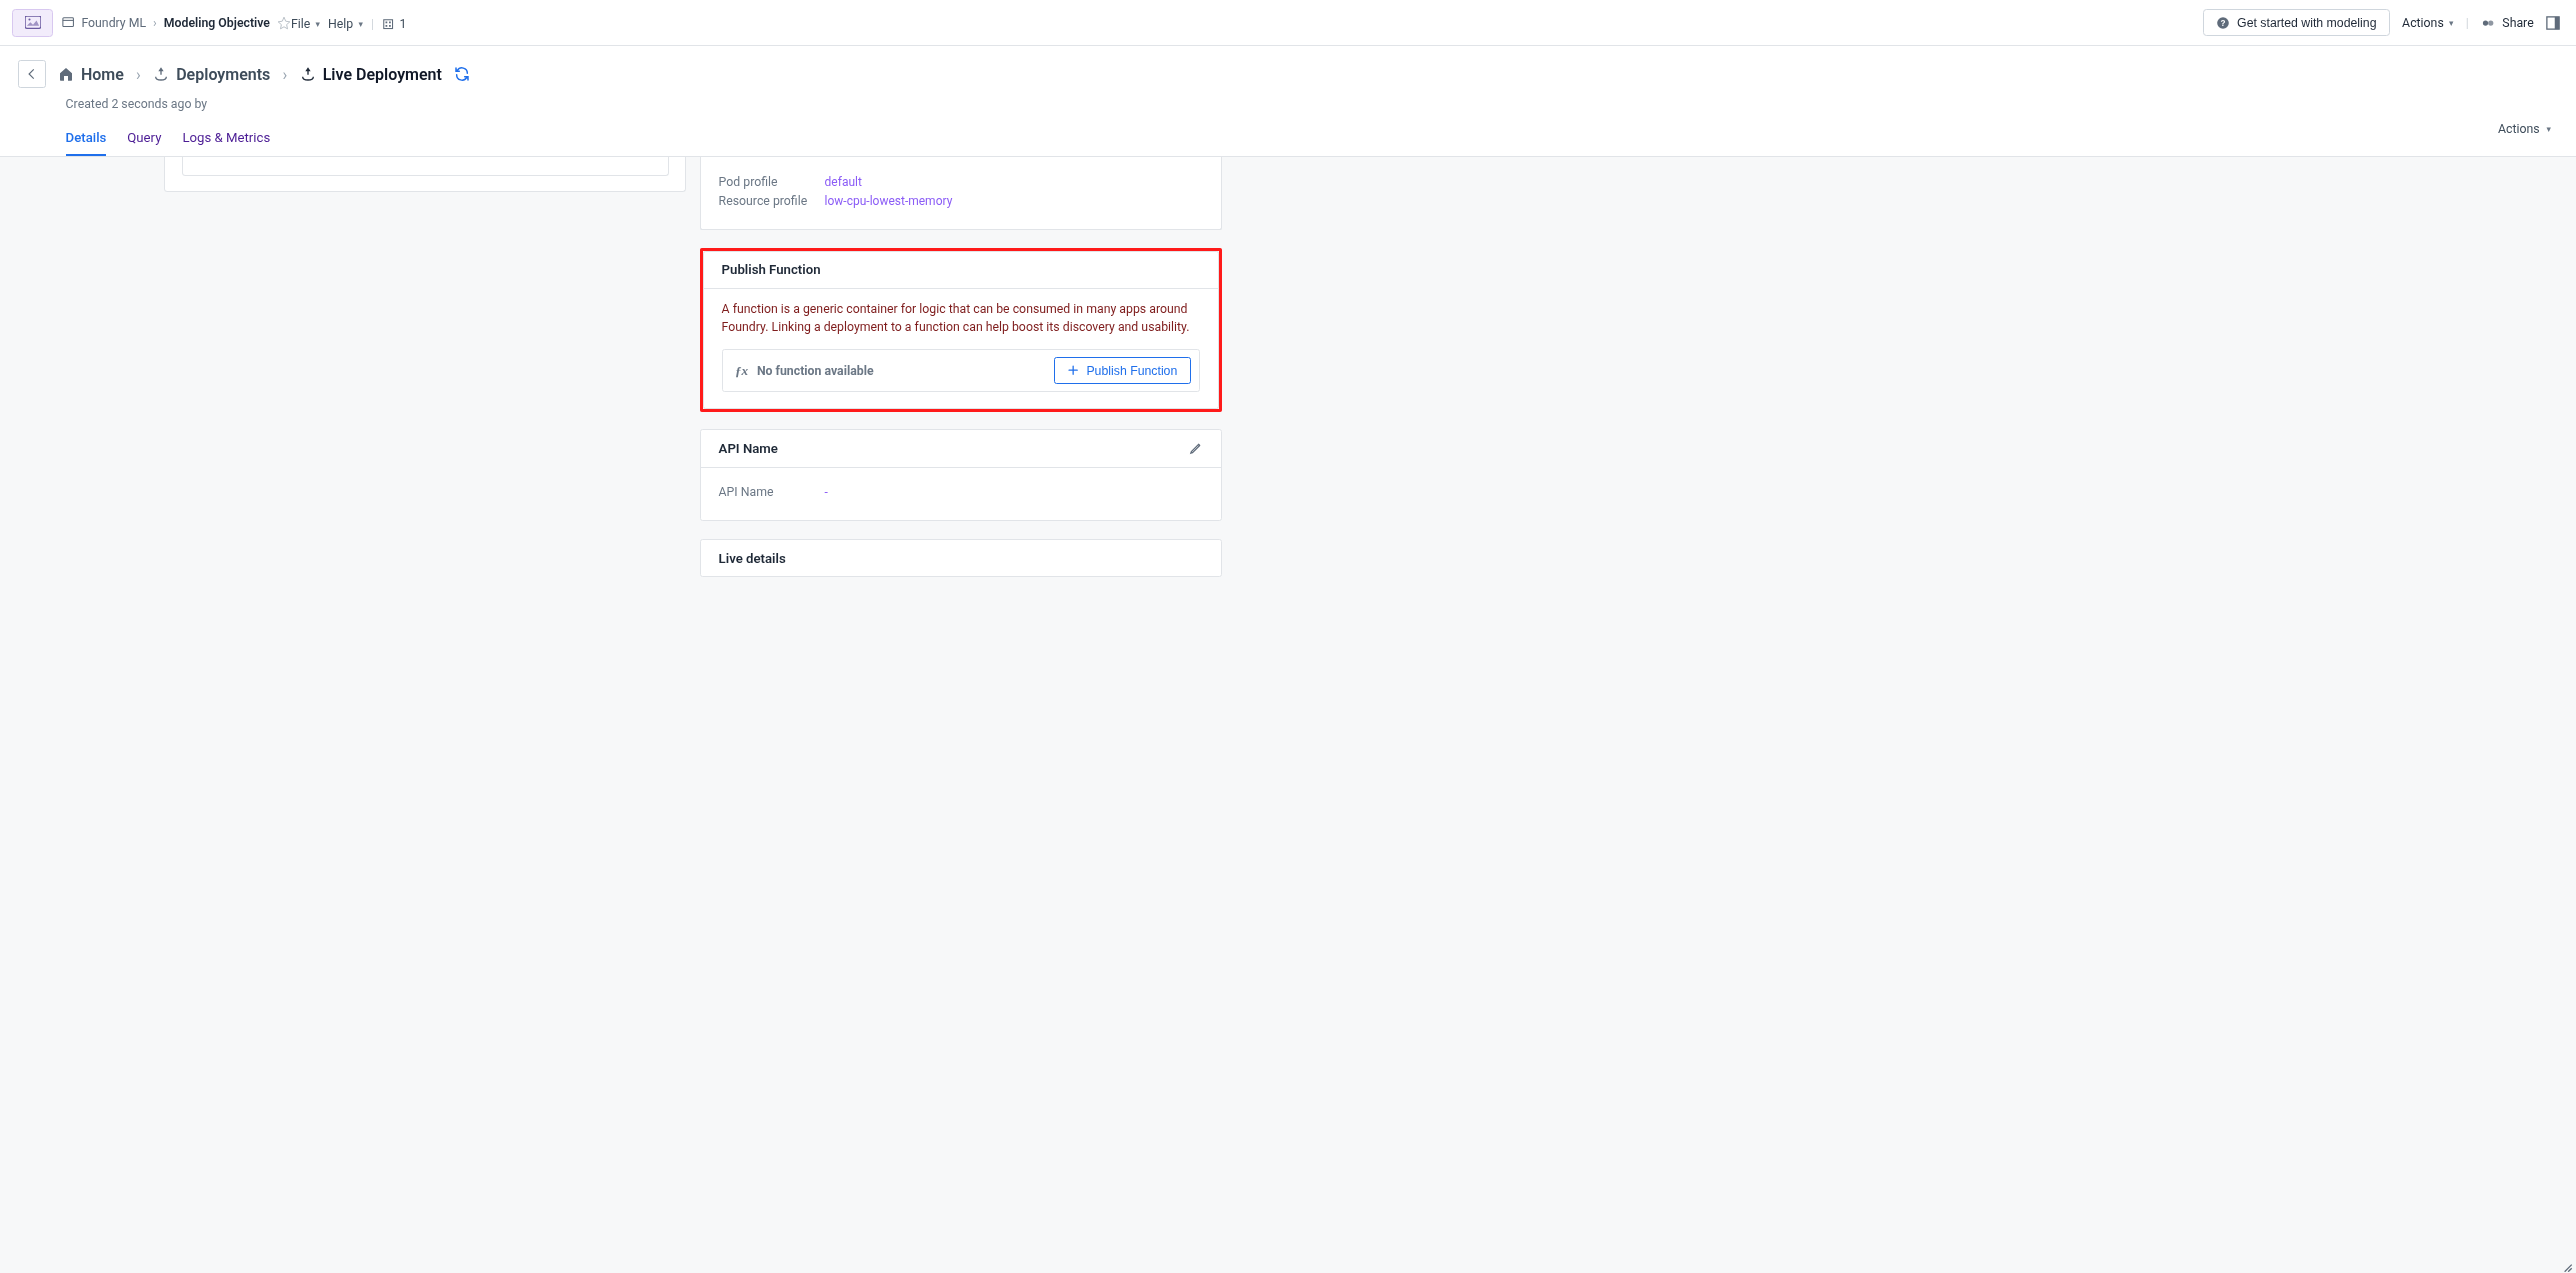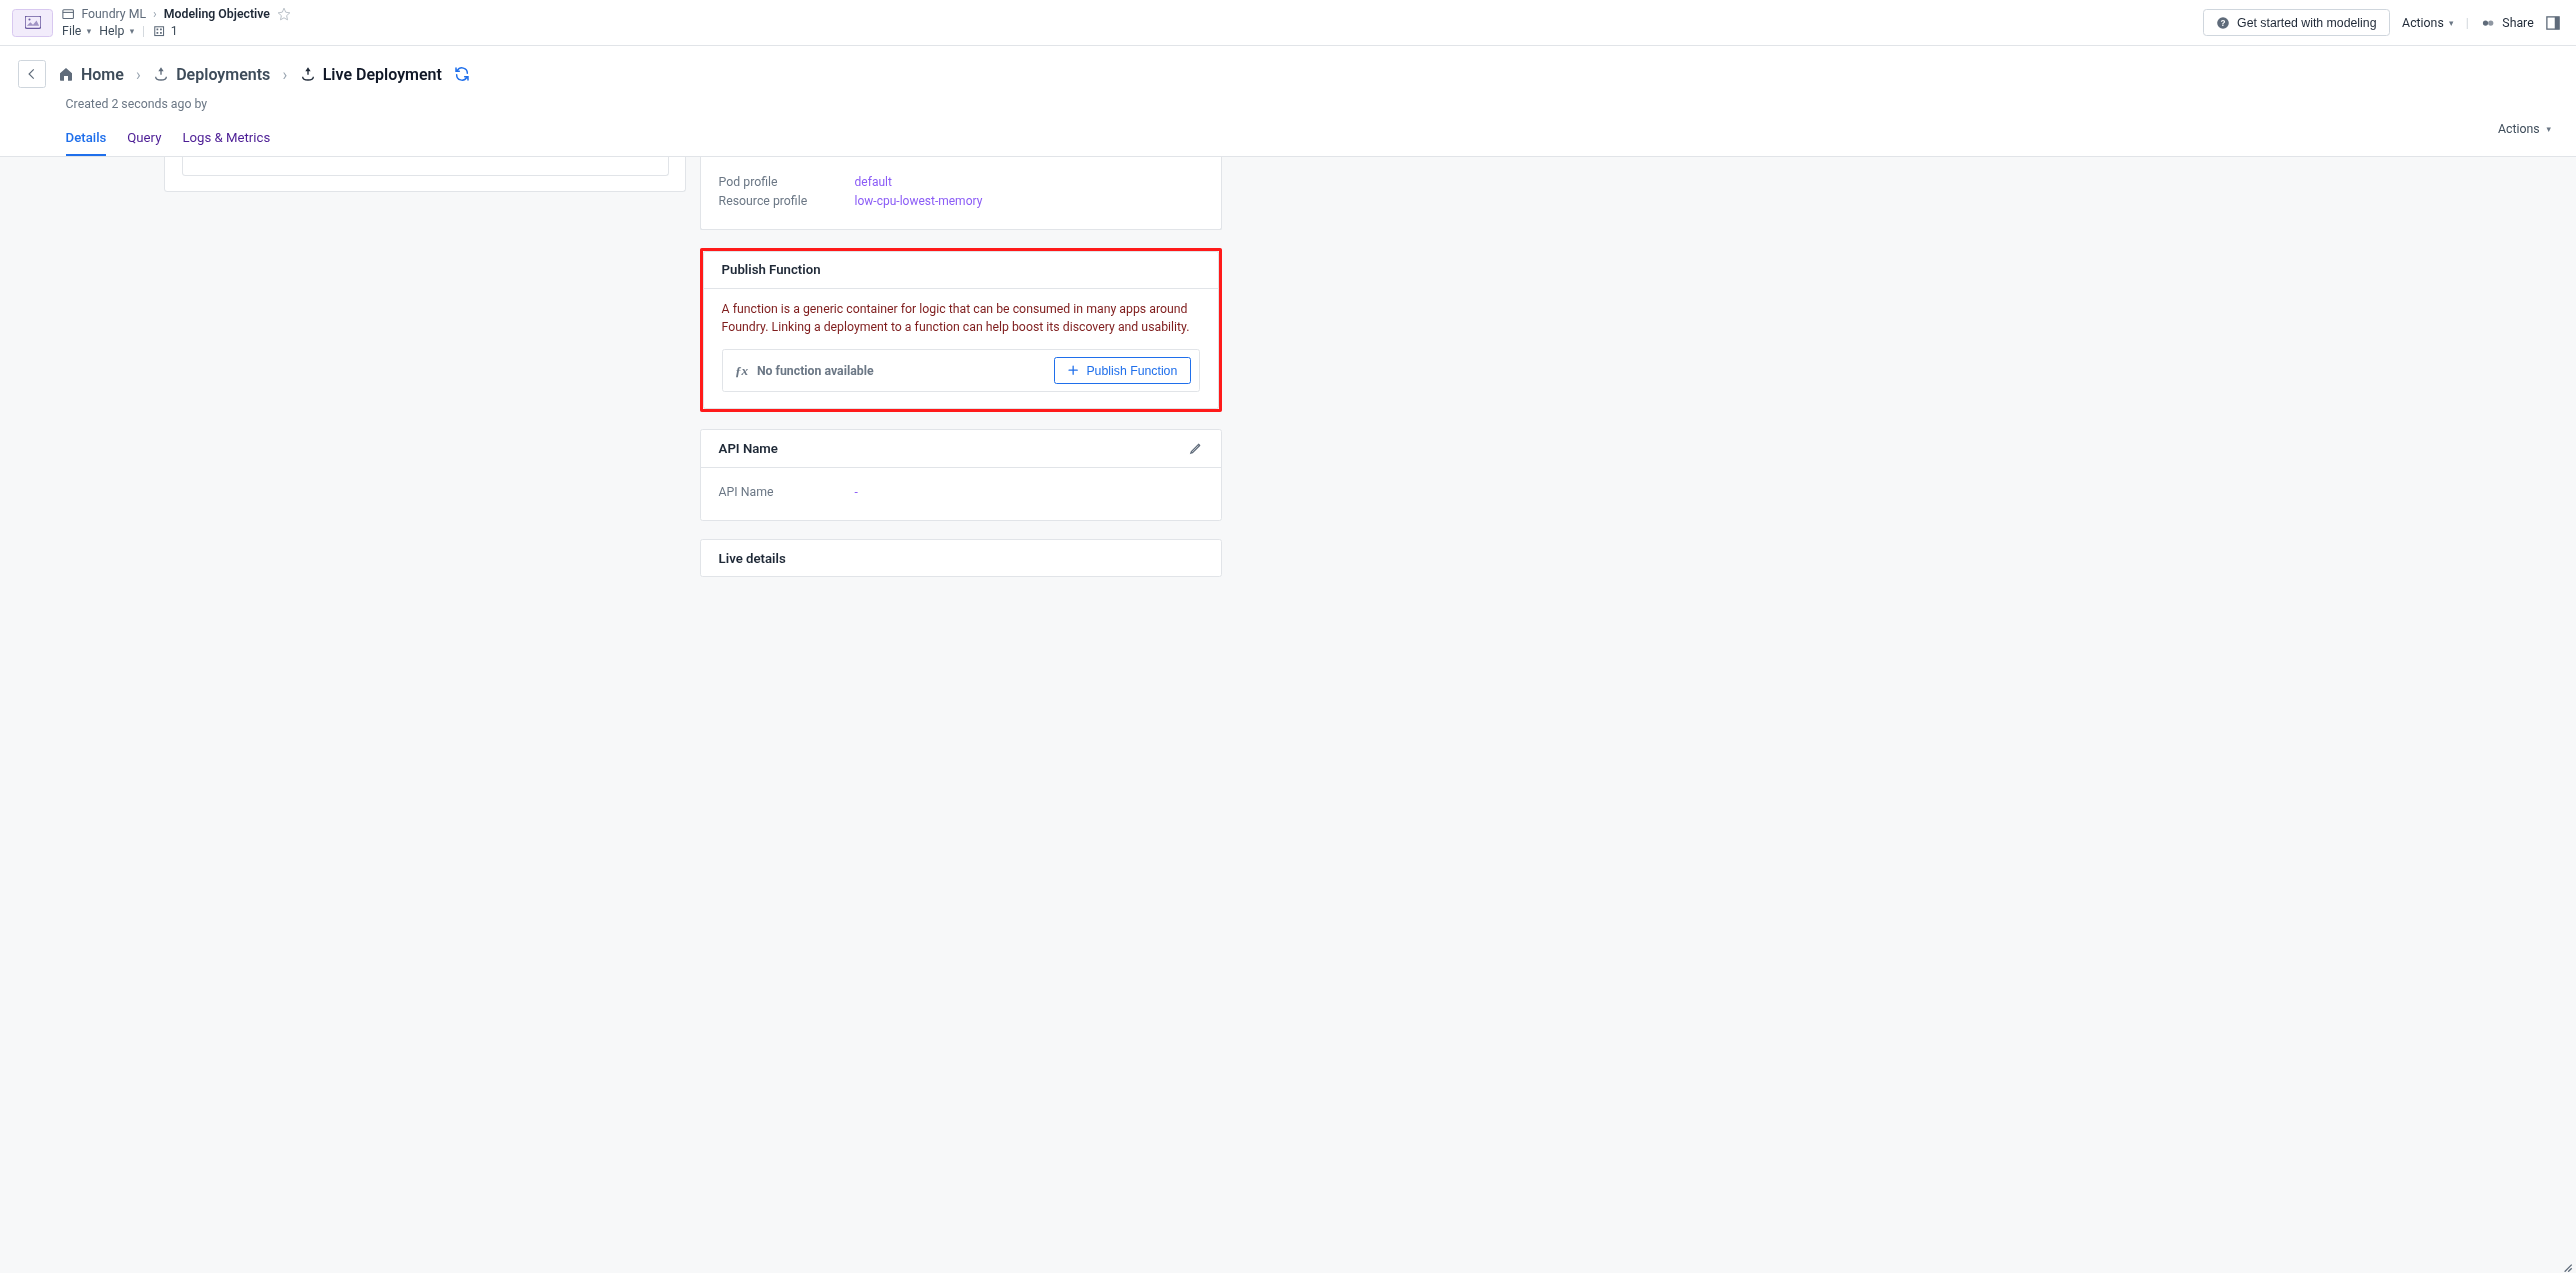--- a/index.html
+++ b/index.html
@@ -26,21 +26,21 @@
     border: 0.9px solid #d8c8f0;
     background: #f2ecfb;
     border-radius: 3.5px;
     display: flex;
     align-items: center;
     justify-content: center;
     color: #6b5aa0;
   }
   .top-left {
     display: flex;
-    flex-direction: column;
+    flex-direction: row;
     padding: 3.5px 0;
   }
   .bc-line {
     display: flex;
     align-items: center;
     gap: 7px;
     font-size: 12.3px;
     color: #5f6b7a;
   }
   .bc-line .strong { color: #1f2937; font-weight: 600; }
@@ -178,21 +178,21 @@
     justify-content: space-between;
     padding: 10.6px 17.6px;
     border-bottom: 0.9px solid #e1e4e8;
     font-weight: 600;
     font-size: 13.2px;
   }
   .card-header.no-edit { justify-content: flex-start; }
   .edit-icon { color: #5f6b7a; cursor:pointer; }
   .card-body { padding: 12.3px 17.6px 16px; }
   .kv-row { display: flex; margin: 5.3px 0; }
-  .kv-label { width: 136px; color: #6b7785; font-size: 12.3px; }
+  .kv-label { width: 106px; color: #6b7785; font-size: 12.3px; }
   .kv-value { color: #8b5cf6; font-size: 12px; }
   .publish-card-wrapper {
     border: 3.5px solid #ff1a1a;
     border-radius: 1.8px;
   }
   .desc-text { color: #7f1d1d; line-height: 1.45; font-size: 12.3px; margin-bottom: 12.3px; }
   .fn-row {
     border: 0.9px solid #e1e4e8;
     border-radius: 2.6px;
     display: flex;

